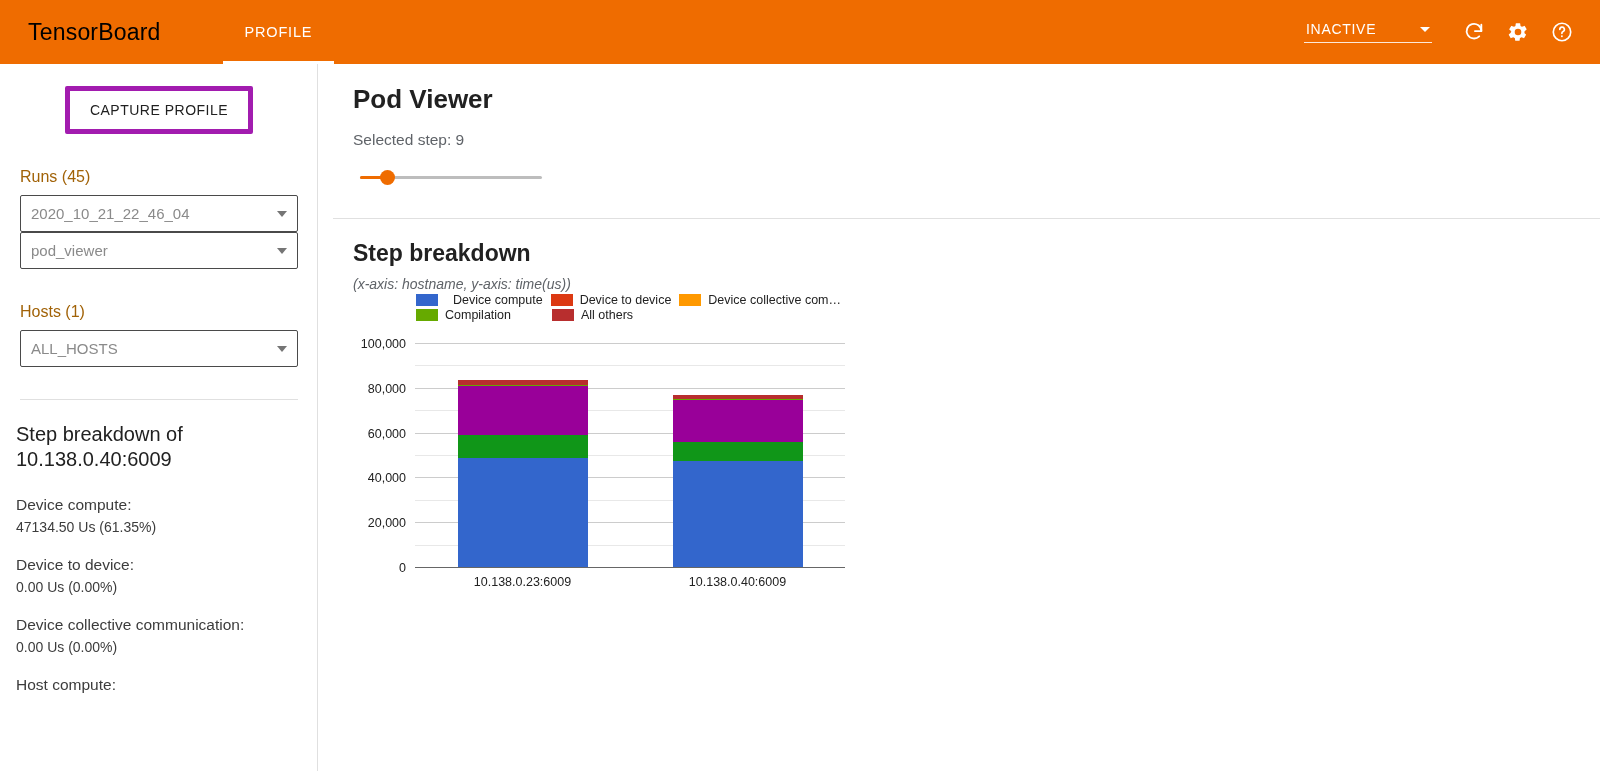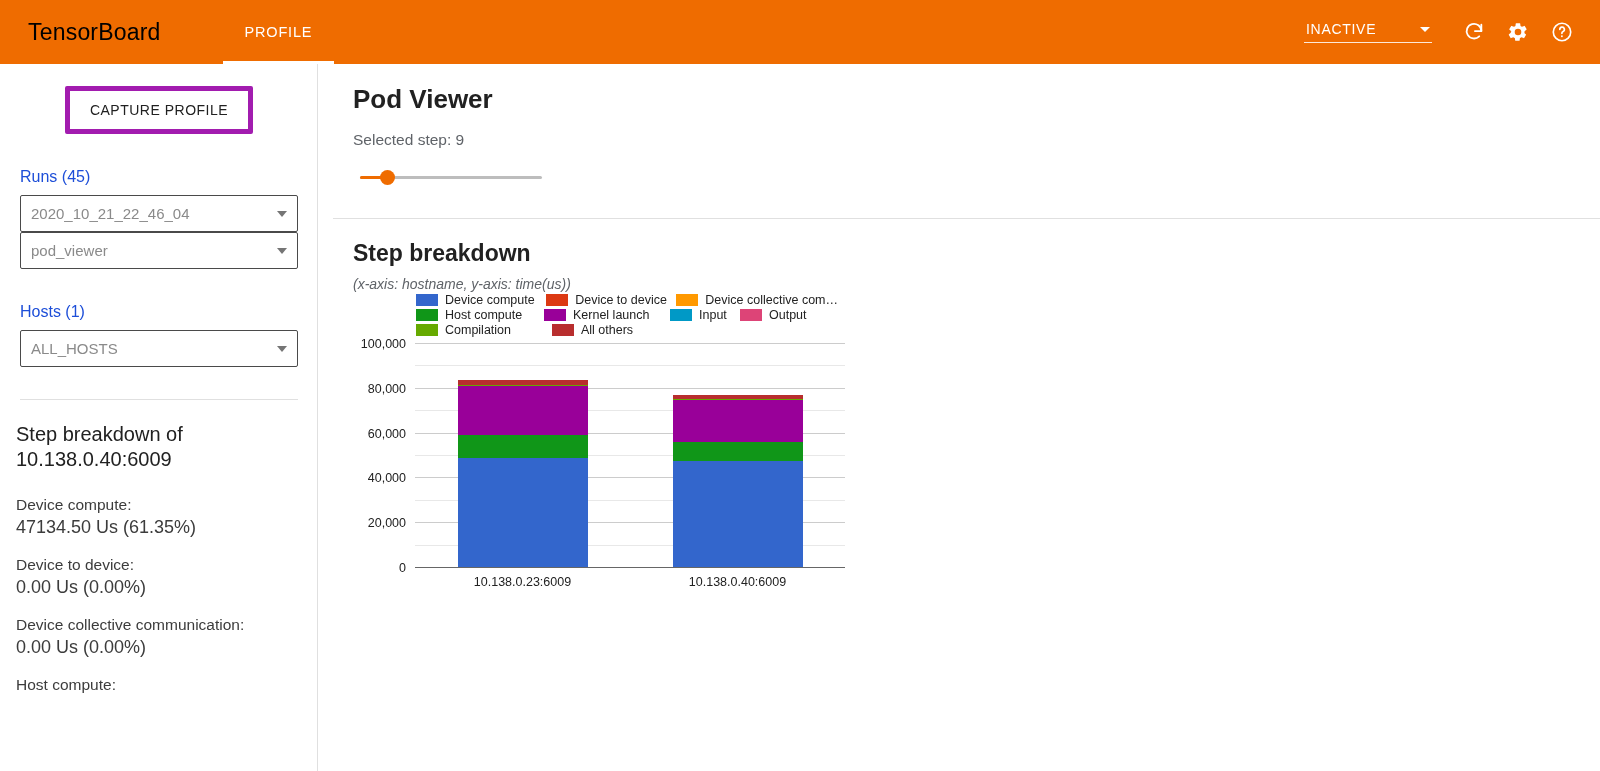--- a/index.html
+++ b/index.html
@@ -85,21 +85,21 @@
     padding: 11px 20px;
     background: #fff;
     border: 5px solid #a21caf;
     border-radius: 2px;
     font-size: 14px; letter-spacing: .5px;
     color: #212121;
     cursor: pointer;
     font-family: "Liberation Sans", sans-serif;
   }
   .field-label {
-    font-size: 16px; color: #1d4ed8;
+    font-size: 16px; color: #a16207;
     margin: 34px 0 9px 0;
   }
   .select-box {
     position: relative;
     height: 37px;
     border: 1px solid #4a4a4a;
     border-radius: 2px;
     display: flex; align-items: center;
     padding: 0 10px;
     cursor: pointer;
@@ -128,21 +128,21 @@
     line-height: 25px;
     margin-bottom: 22px;
     max-width: 250px;
   }
   .det-row { margin-bottom: 16px; }
   .det-key {
     font-size: 15.5px; color: #3c3c3c;
     line-height: 22px;
   }
   .det-val {
-    font-size: 18px; color: #3c3c3c;
+    font-size: 14px; color: #3c3c3c;
     line-height: 22px;
   }
 
   
   .sb-scroll {
     position: absolute; right: 0; top: 64px;
     width: 15px; height: 707px;
     background: #f1f1f1;
     border-left: 1px solid #e0e0e0;
   }
@@ -396,49 +396,31 @@
   </div>
 
   <div class="main-divider"></div>
 
   <h2 class="card-title">Step breakdown</h2>
   <div class="card-sub">(x-axis: hostname, y-axis: time(us))</div>
 
   <div class="chart">
     <div class="legend" id="legend">
         <div class="legend-row">
-          <div class="legend-item" style="width: 128px;">
+          <div class="legend-item" style="width: 128px; gap: 8px;">
             <span class="legend-swatch" style="background: rgb(51, 102, 204);"></span>
             <span class="legend-text">Device compute</span>
           </div>
           <div class="legend-item" style="width: 128px;">
             <span class="legend-swatch" style="background: rgb(220, 57, 18);"></span>
             <span class="legend-text">Device to device</span>
           </div>
           <div class="legend-item">
             <span class="legend-swatch" style="background: rgb(255, 153, 0);"></span>
             <span class="legend-text">Device collective com…</span>
-          </div>
-        </div>
-        <div class="legend-row">
-          <div class="legend-item" style="width: 120px;">
-            <span class="legend-swatch" style="background: rgb(16, 150, 24);"></span>
-            <span class="legend-text">Host compute</span>
-          </div>
-          <div class="legend-item" style="width: 118px;">
-            <span class="legend-swatch" style="background: rgb(153, 0, 153);"></span>
-            <span class="legend-text">Kernel launch</span>
-          </div>
-          <div class="legend-item" style="width: 62px;">
-            <span class="legend-swatch" style="background: rgb(0, 153, 198);"></span>
-            <span class="legend-text">Input</span>
-          </div>
-          <div class="legend-item">
-            <span class="legend-swatch" style="background: rgb(221, 68, 119);"></span>
-            <span class="legend-text">Output</span>
           </div>
         </div>
         <div class="legend-row">
           <div class="legend-item" style="width: 128px;">
             <span class="legend-swatch" style="background: rgb(102, 170, 0);"></span>
             <span class="legend-text">Compilation</span>
           </div>
           <div class="legend-item">
             <span class="legend-swatch" style="background: rgb(184, 46, 46);"></span>
             <span class="legend-text">All others</span>

